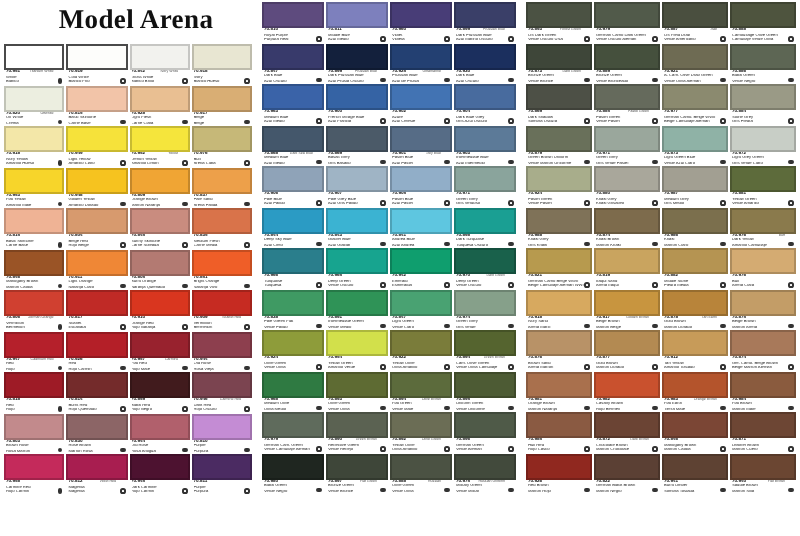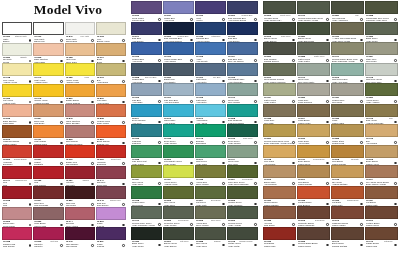--- a/index.html
+++ b/index.html
@@ -87,21 +87,21 @@
     border:0.4px solid #333;border-radius:50%;
     box-sizing:border-box;
     background:#fff;
   }
 </style>
 </head>
 <body>
 
 <div id="page">
 
-  <div id="chart-title">Model Vivo</div>
+  <div id="chart-title">Model Arena</div>
 
   <div class="block" id="block-left">
       <div class="grid-row">
         <div class="swatch-cell">
           <div class="swatch-chip white-chip" style="background: rgb(255, 255, 255);"></div>
           <div class="swatch-label">
             <span class="lbl-code">70.951</span>
             <span class="lbl-name">White</span>
             <span class="lbl-name2">Blanco</span>
             <span class="lbl-alt">Titanium White</span>

